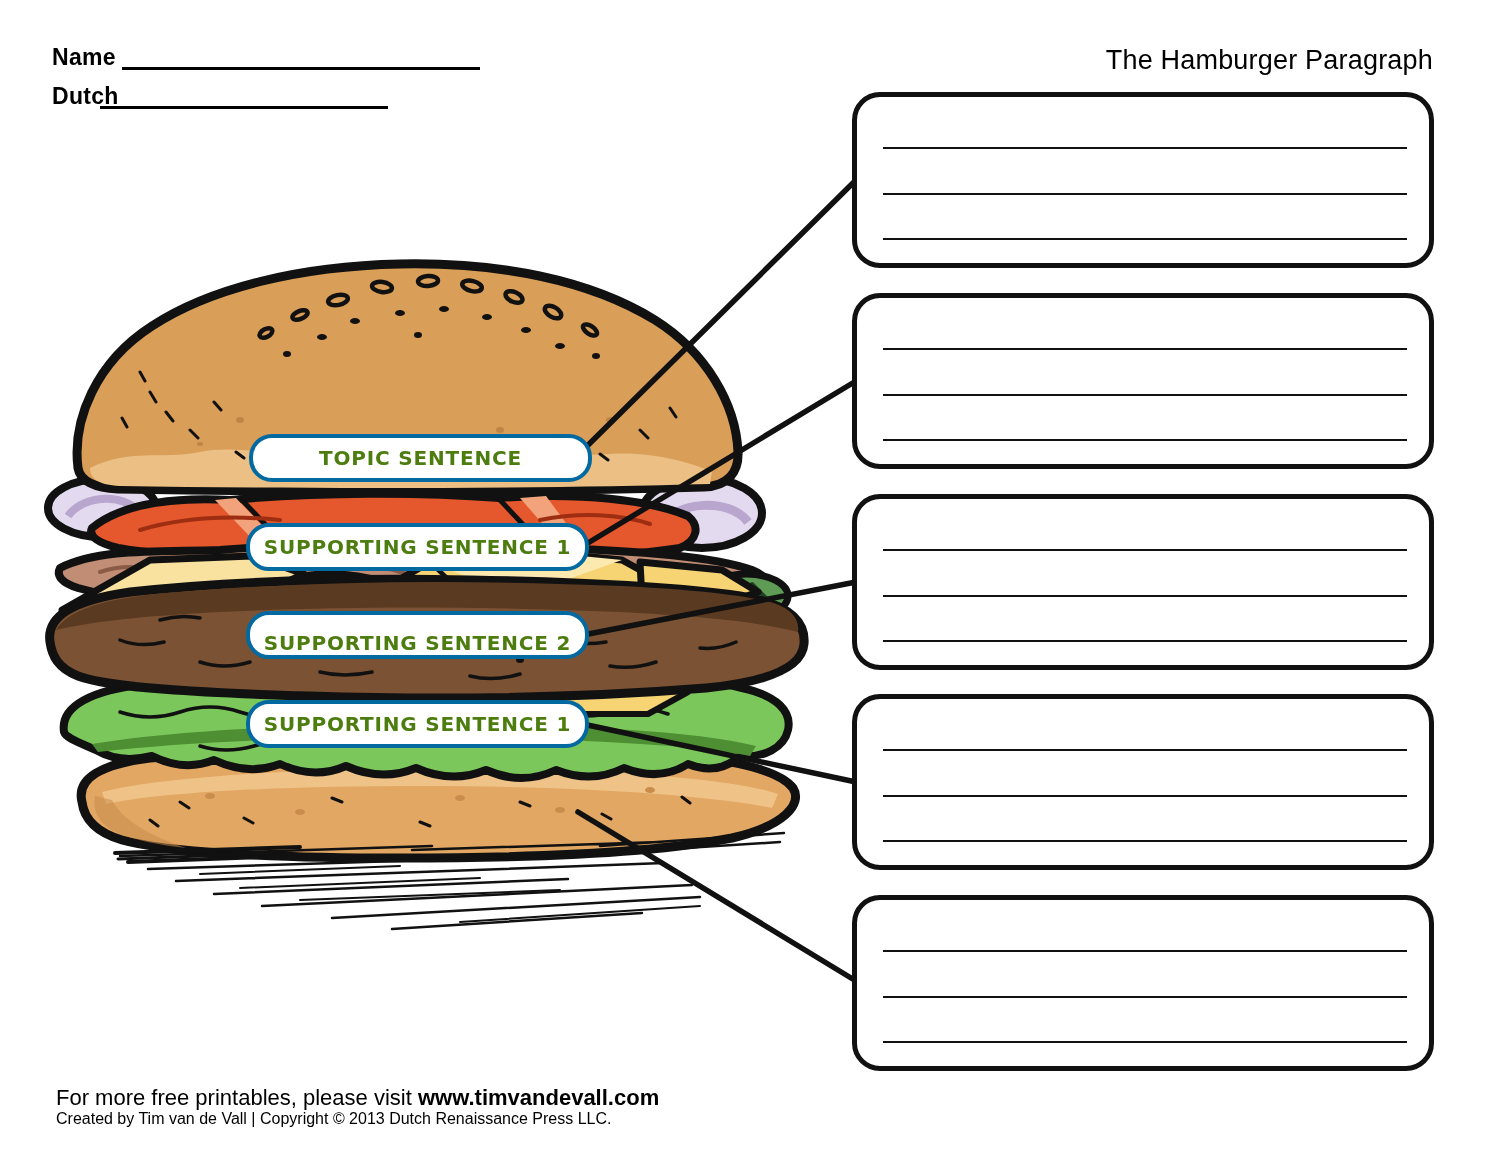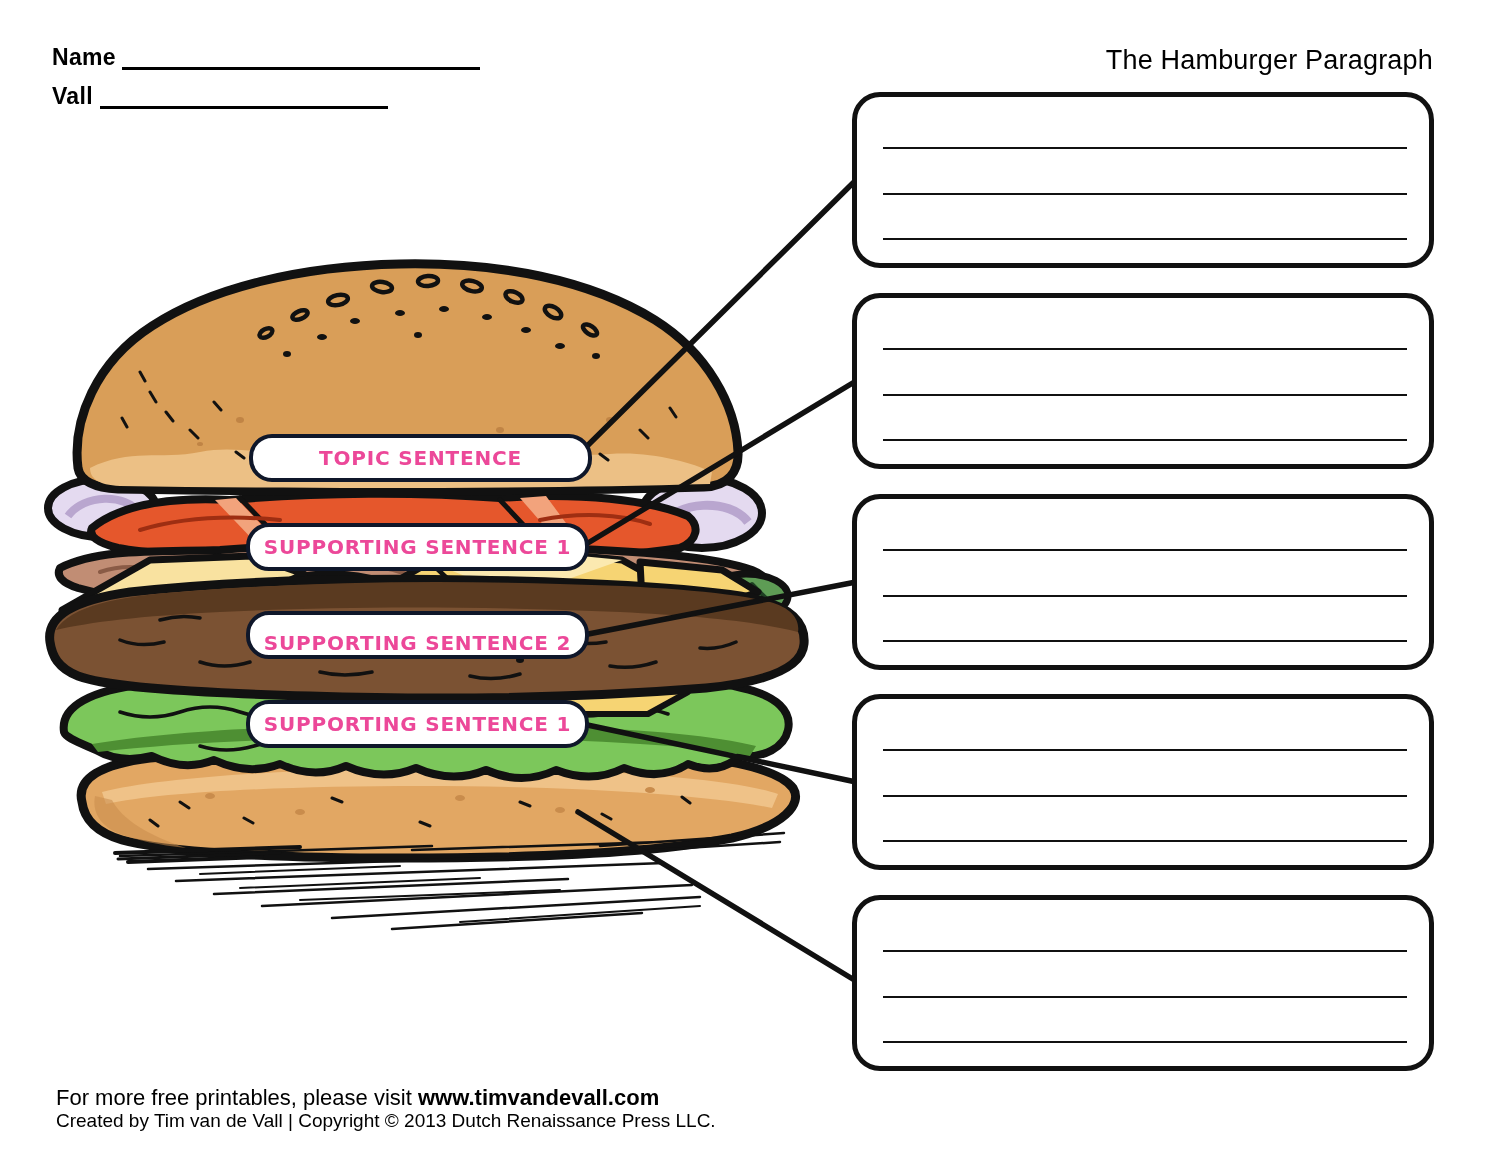--- a/index.html
+++ b/index.html
@@ -12,44 +12,44 @@
 
   
   .field-label{position:absolute;font-weight:bold;font-size:23px;letter-spacing:.3px;}
   .write-line{position:absolute;border-bottom:3px solid #000;height:0;}
   .page-title{position:absolute;top:45px;left:930px;width:503px;text-align:right;
     font-weight:normal;font-size:27px;letter-spacing:.2px;}
 
   
   .pill{
     position:absolute;left:246px;width:343px;height:48px;box-sizing:border-box;
-    background:#fff;border:4px solid #0f172a;border-radius:23px;
+    background:#fff;border:4px solid #0369a1;border-radius:23px;
     display:flex;align-items:center;justify-content:center;
     font-family:"DejaVu Sans", sans-serif;font-weight:bold;font-size:20px;
-    letter-spacing:.8px;color:#ec4899;white-space:nowrap;
+    letter-spacing:.8px;color:#4d7c0f;white-space:nowrap;
   }
   .pill-1{top:434px;left:249px;}
   .pill-2{top:523px;}
   .pill-3{top:611px;align-items:flex-end;}
   .pill-4{top:700px;}
   .pill-5{top:789px;}
 
   
   .answer-box{
     position:absolute;left:852px;width:582px;height:176px;box-sizing:border-box;
     background:#fff;border:5px solid #111;border-radius:28px;
   }
   .box-1{top:92px;}.box-2{top:293px;}.box-3{top:494px;}.box-4{top:694px;}.box-5{top:895px;}
   .rule{position:absolute;left:26px;right:22px;height:0;border-top:2px solid #111;}
   .rule-a{top:50px;}.rule-b{top:96px;}.rule-c{top:141px;}
 
   
   .footer-1{position:absolute;left:56px;top:1085px;font-size:22px;}
   .footer-1 b{font-weight:bold;text-align:right;}
-  .footer-2{position:absolute;left:56px;top:1110px;font-size:19px;}
+  .footer-2{position:absolute;left:56px;top:1110px;font-size:16px;}
 </style>
 </head>
 <body>
 
 <div class="stage">
 
   <svg class="art" width="1500" height="1159" viewBox="0 0 1500 1159">
 
     <g>
       <ellipse cx="102" cy="508" rx="54" ry="29" stroke="#111" stroke-width="8" fill="#E4DAF0"></ellipse>
@@ -206,21 +206,21 @@
       <line x1="578" y1="455" x2="856" y2="180"></line>
       <line x1="578" y1="549" x2="856" y2="381"></line>
       <line x1="578" y1="636" x2="856" y2="582"></line>
       <line x1="578" y1="723" x2="856" y2="782"></line>
       <line x1="578" y1="812" x2="856" y2="981"></line>
     </g>
   </svg>
 
   <div class="field-label" style="left:52px;top:44px;">Name</div>
   <div class="write-line" style="left:122px;top:67px;width:358px;"></div>
-  <div class="field-label" style="left:52px;top:83px;">Vall</div>
+  <div class="field-label" style="left:52px;top:83px;">Dutch</div>
   <div class="write-line" style="left:100px;top:106px;width:288px;"></div>
   <div class="page-title">The Hamburger Paragraph</div>
 
   <div class="pill pill-1">
     <span>TOPIC SENTENCE</span>
   </div>
   <div class="pill pill-2">
     <span>SUPPORTING SENTENCE 1</span>
   </div>
   <div class="pill pill-3">

